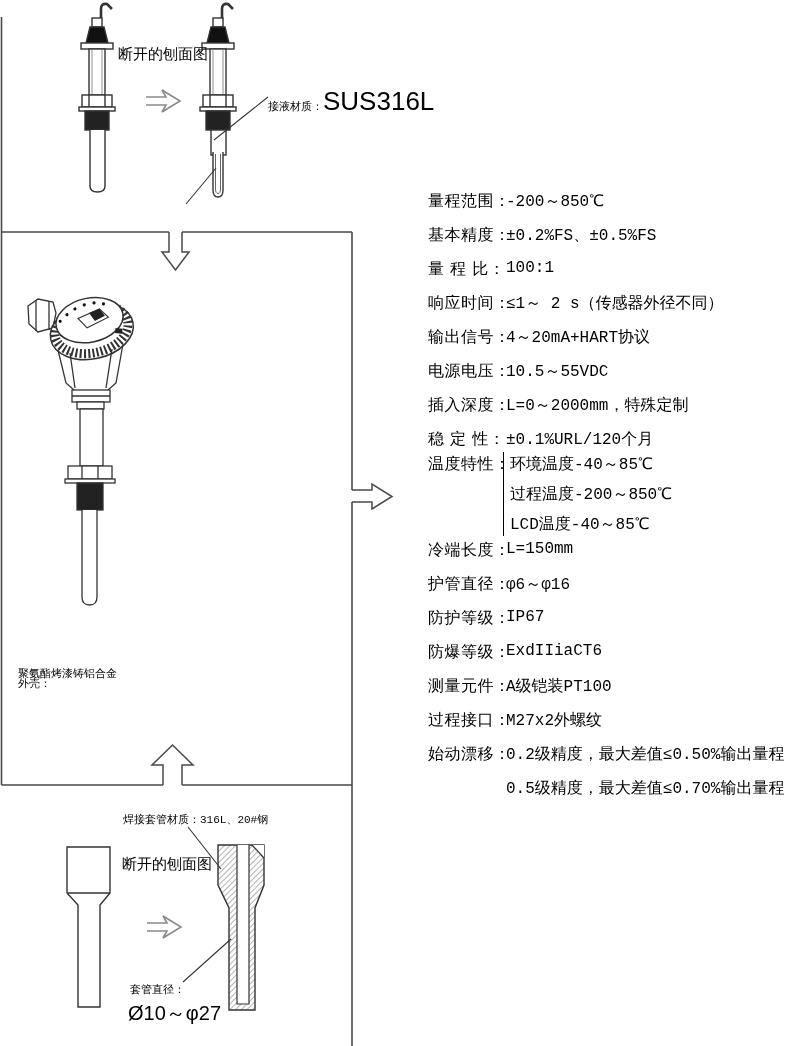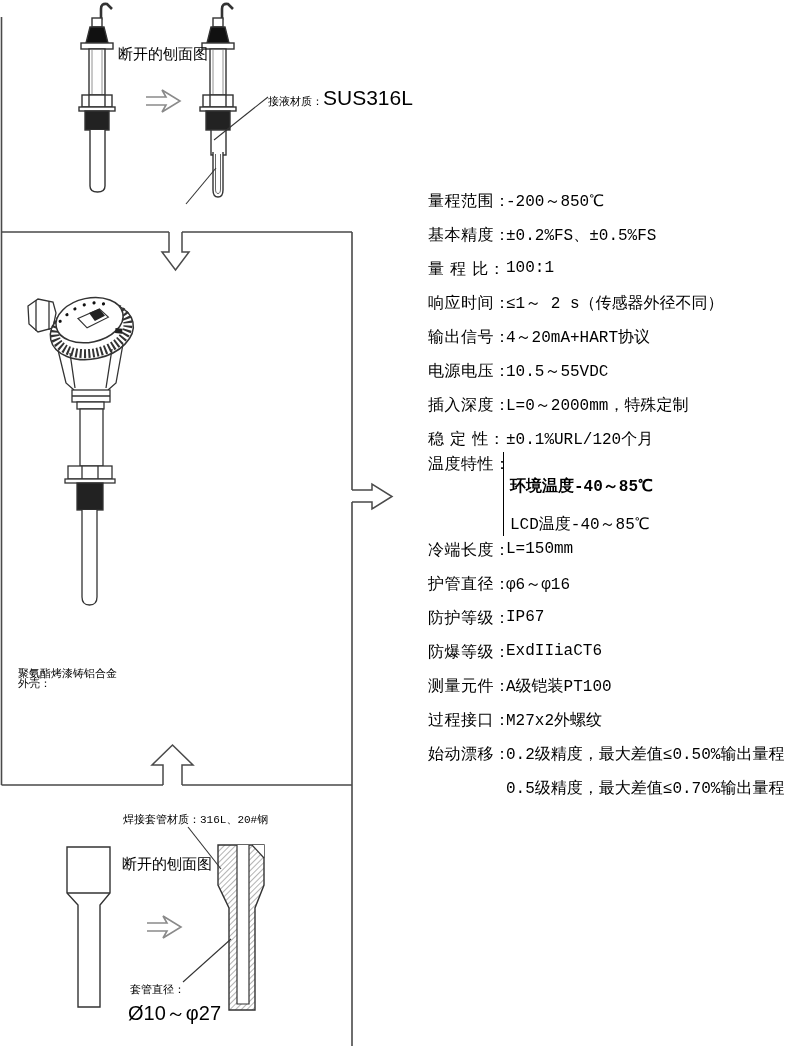--- a/index.html
+++ b/index.html
@@ -139,21 +139,21 @@
       <path d="M237,845 V1004 H249 V845" fill="none" stroke="#333" stroke-width="1.2"></path>
     </g>
 
     <line x1="188" y1="827" x2="221" y2="869" stroke="#333" stroke-width="1.1"></line>
     <line x1="183" y1="982" x2="231" y2="939" stroke="#333" stroke-width="1.1"></line>
   </svg>
 
   <div class="lbl cn f15" style="left:118px;top:45px;">断开的刨面图</div>
 
   <div class="lbl" style="left:268px;top:86px;">
-    <span class="cn f17">接液材质：</span><span class="sans" style="font-size:21px;">SUS316L</span>
+    <span class="cn f17">接液材质：</span><span class="sans" style="font-size:26px;">SUS316L</span>
   </div>
 
 
   <div class="lbl cn f17" style="left:18px;top:640px;margin-top:36px;">外壳：</div>
   <div class="lbl cn f17" style="left:18px;top:666px;">聚氨酯烤漆铸铝合金</div>
 
   <div class="lbl" style="left:123px;top:808px;">
     <span class="cn f17">焊接套管材质：</span><span class="mono f17">316L、20#钢</span>
   </div>
   <div class="lbl cn f15" style="left:122px;top:855px;">断开的刨面图</div>
@@ -191,21 +191,22 @@
   </div>
   <div class="spec-row" style="top:429px;">
     <span class="spec-label cn">稳 定 性：</span>
     <span class="spec-value">±0.1%URL/120个月</span>
   </div>
 
   <div class="spec-row cn" style="top:454px;">
     <span class="spec-label cn">温度特性：</span>
   </div>
   <div class="temp-bar"></div>
-  <div class="temp-line" style="top:476px;font-weight:bold;">环境温度-40～85℃</div>
+  <div class="temp-line" style="top:454px;">环境温度-40～85℃</div>
+  <div class="temp-line" style="top:484px;">过程温度-200～850℃</div>
   <div class="temp-line" style="top:514px;">LCD温度-40～85℃</div>
 
   <div class="spec-row" style="top:540px;">
     <span class="spec-label cn">冷端长度：</span>
     <span class="spec-value">L=150mm</span>
   </div>
   <div class="spec-row" style="top:574px;">
     <span class="spec-label cn">护管直径：</span>
     <span class="spec-value">φ6～φ16</span>
   </div>

